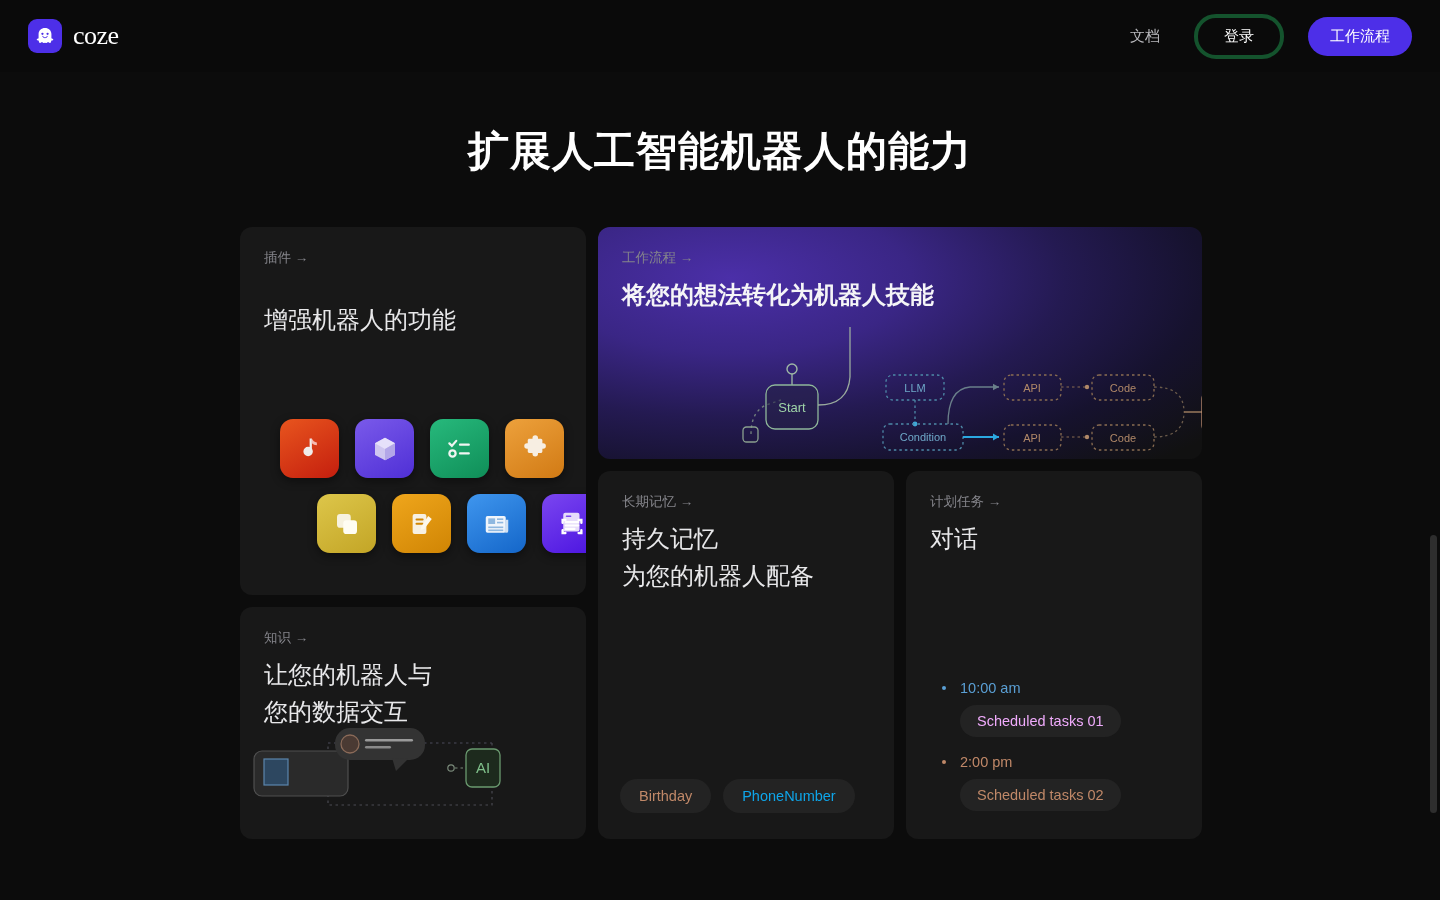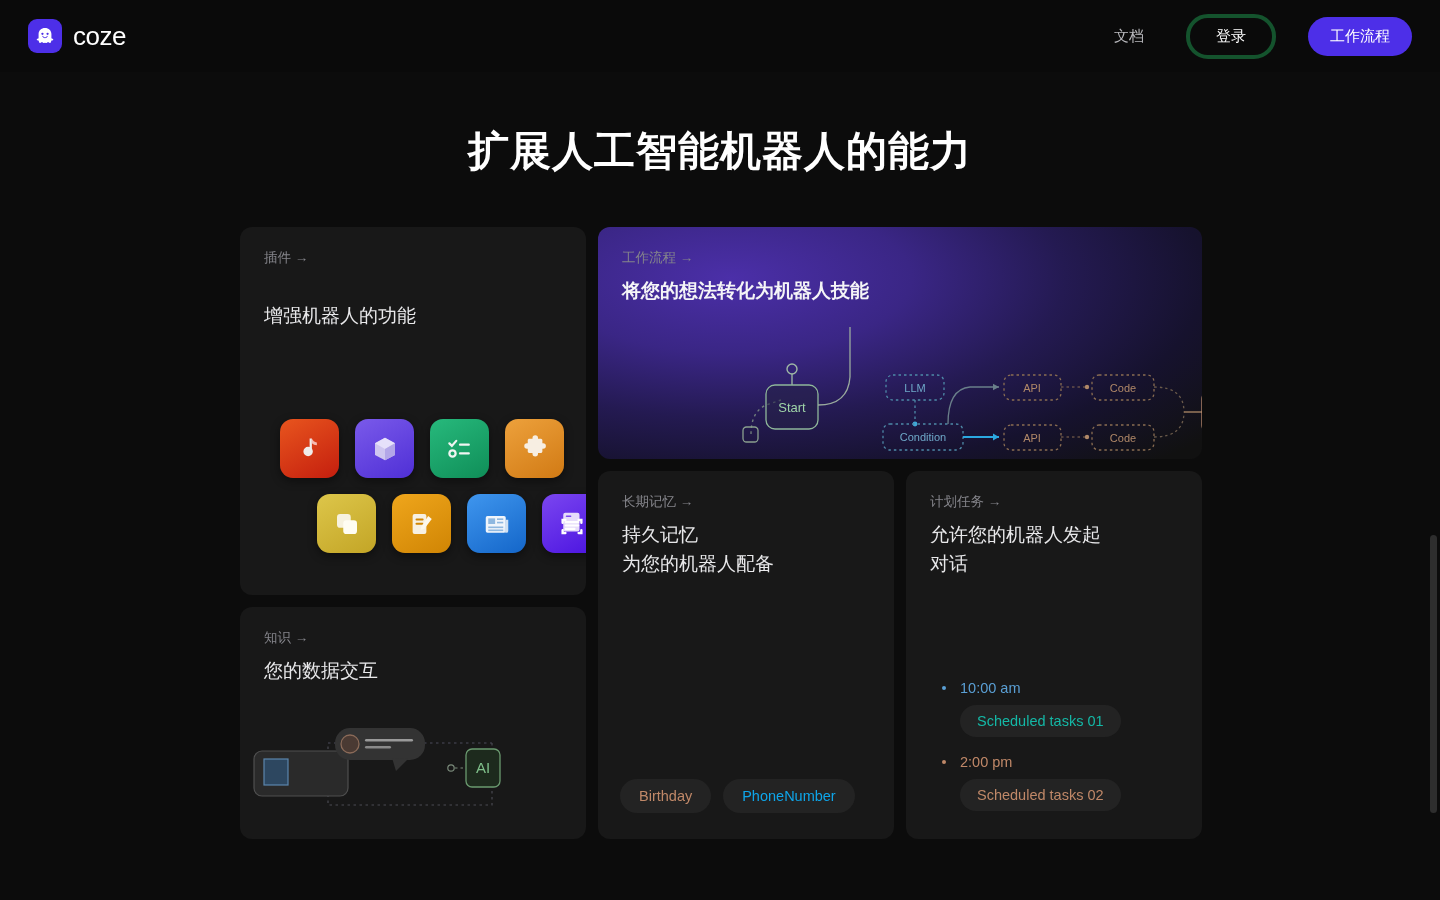--- a/index.html
+++ b/index.html
@@ -11,31 +11,31 @@
   }
 
   
   .header {
     height: 72px; width: 100%;
     display: flex; align-items: center;
     padding: 0 28px;
     background: #0a0a0a;
     position: relative;
   }
-  .brand { display: flex; align-items: center; gap: 11px; }
+  .brand { display: flex; align-items: center; gap: 11px; font-family: Liberation Serif, serif; }
   .logo-box {
     width: 34px; height: 34px; border-radius: 9px;
     background: #4d2fe8;
     display: flex; align-items: center; justify-content: center;
   }
   .brand-name {
     color: #ffffff; font-size: 26px; font-weight: 500; letter-spacing: -0.5px;
   }
   .header-right {
-    margin-left: auto; display: flex; align-items: center; gap: 32px;
+    margin-left: auto; display: flex; align-items: center; gap: 24px;
   }
   .nav-link {
     color: #b9b9bd; font-size: 15px; text-decoration: none; padding: 6px 10px;
   }
   .btn-outline {
     border: 4px solid #14532d; border-radius: 22px;
     color: #ffffff; background: transparent;
     font-size: 15px; padding: 9px 26px; cursor: pointer;
     font-family: inherit;
   }
@@ -68,21 +68,21 @@
     background: #181818;
     border-radius: 12px;
     position: relative;
     overflow: hidden;
   }
   .card-pad { padding: 22px 24px; }
   .eyebrow {
     color: #85858b; font-size: 13.5px; margin-bottom: 9px;
   }
   .card-title {
-    color: #e8e8ea; font-size: 19px; font-weight: 500; line-height: 1.55;
+    color: #e8e8ea; font-size: 24px; font-weight: 500; line-height: 1.55;
   }
   .card-title.bold { color: #f5f5f7; font-weight: bold; }
 
   
   .c-plugins { grid-column: 1; grid-row: 1 / span 2; }
   .plug-wrap {
     position: absolute; left: 40px; top: 192px; width: 330px;
   }
   .plug-row { display: flex; gap: 16px; }
   .plug-row.r2 { margin-top: 16px; margin-left: 37px; }
@@ -311,40 +311,40 @@
       <div class="chip-row r2">
         <div class="chip" style="color:#c08868">Birthday</div>
         <div class="chip" style="color:#0ea5e9">PhoneNumber</div>
       </div>
     </div>
   </div>
 
   <div class="card c-tasks">
     <div class="card-pad">
       <div class="eyebrow">计划任务 →</div>
-      <div class="card-title">允许您的机器人发起</div>
       <div class="card-title">对话</div>
     </div>
     <div class="tasks">
       <div class="task-time">
         <span class="task-dot" style="background:#5a9fd4"></span>
         <span style="color:#5a9fd4">10:00 am</span>
       </div>
-      <div class="task-pill" style="color:#14b8a6">Scheduled tasks 01</div>
+      <div class="task-pill" style="color:#f0abfc">Scheduled tasks 01</div>
       <div class="task-time">
         <span class="task-dot" style="background:#c08868"></span>
         <span style="color:#c08868">2:00 pm</span>
       </div>
       <div class="task-pill last" style="color:#c08868">Scheduled tasks 02</div>
     </div>
   </div>
 
   <div class="card c-knowledge">
     <div class="card-pad">
       <div class="eyebrow">知识 →</div>
+      <div class="card-title">让您的机器人与</div>
       <div class="card-title">您的数据交互</div>
     </div>
     <svg class="kn-canvas" viewBox="0 0 346 120">
       <path d="M88 30 H252" stroke="#4a4a5a" stroke-width="1.2" fill="none" stroke-dasharray="2.5 3.5"></path>
       <path d="M252 30 V92 H88 V30" stroke="#4a4a52" stroke-width="1.2" fill="none" stroke-dasharray="2.5 3.5"></path>
       <rect x="14" y="38" width="94" height="45" rx="8" fill="#2a2a2a" stroke="#4f4f4f" stroke-width="1.2"></rect>
       <rect x="24" y="46" width="24" height="26" fill="#2d4760" stroke="#5b86ad" stroke-width="1.2"></rect>
       <rect x="95" y="15" width="90" height="32" rx="15" fill="#333333"></rect>
       <path d="M152 45 l4 13 12 -12 z" fill="#333333"></path>
       <circle cx="110" cy="31" r="9" fill="#4a3a33" stroke="#8a6a58" stroke-width="1.3"></circle>

